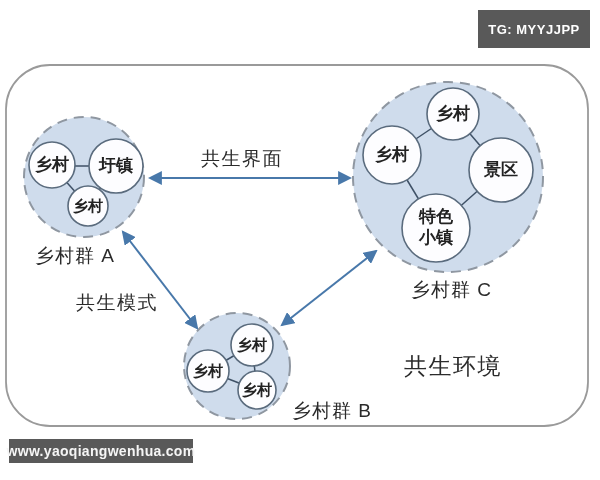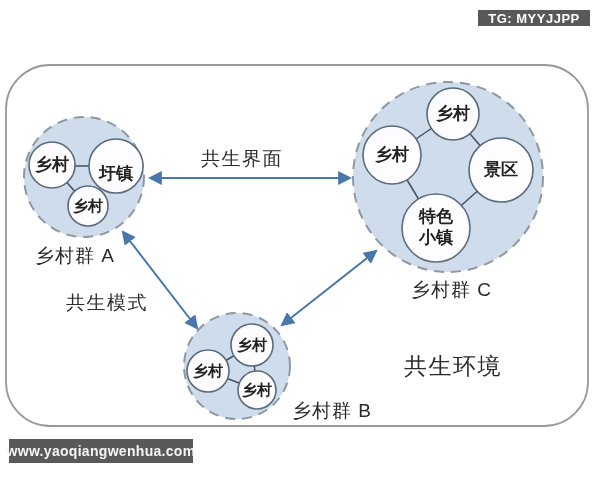--- a/index.html
+++ b/index.html
@@ -11,21 +11,21 @@
   .abs{position:absolute;white-space:nowrap;}
   .node-label{
     position:absolute;transform:translate(-50%,-50%);
     font-size:17px;color:#222;text-align:center;line-height:1.22;font-weight:bold;
   }
   .node-label.small{font-size:15px;}
   .node-label.wrap{white-space:normal;width:42px;}
   .group-label{font-size:19px;color:#2b2b2b;letter-spacing:1px;}
   .relation-label{color:#2b2b2b;letter-spacing:1.5px;}
   .badge{
-    position:absolute;left:478px;top:10px;width:112px;height:16px;
+    position:absolute;left:478px;top:10px;width:112px;height:38px;
     background:#595959;color:#ffffff;font-size:13px;font-weight:bold;
     display:flex;align-items:center;justify-content:center;letter-spacing:0.5px;
   }
   .watermark{
     position:absolute;left:9px;top:439px;width:184px;height:24px;
     background:#595959;color:#f5f5f5;font-size:14px;font-weight:600;
     display:flex;align-items:center;justify-content:center;letter-spacing:0.3px;
   }
 </style>
 </head>
@@ -81,35 +81,35 @@
     </g>
 
     <g stroke="#4878aa" stroke-width="2">
       <line x1="150" y1="178" x2="350" y2="178" marker-start="url(#arr)" marker-end="url(#arr)"></line>
       <line x1="123" y1="232" x2="197" y2="328" marker-start="url(#arr)" marker-end="url(#arr)"></line>
       <line x1="376" y1="251" x2="282" y2="325" marker-start="url(#arr)" marker-end="url(#arr)"></line>
     </g>
   </svg>
 
   <div class="node-label" style="left:52px;top:165px;">乡村</div>
-  <div class="node-label" style="left:116px;top:174px;">圩镇</div>
+  <div class="node-label" style="left:116px;top:166px;">圩镇</div>
   <div class="node-label small" style="left:88px;top:206px;">乡村</div>
 
   <div class="node-label small" style="left:252px;top:345px;">乡村</div>
   <div class="node-label small" style="left:208px;top:371px;">乡村</div>
   <div class="node-label small" style="left:257px;top:390px;">乡村</div>
 
   <div class="node-label" style="left:453px;top:114px;">乡村</div>
   <div class="node-label" style="left:392px;top:155px;">乡村</div>
   <div class="node-label" style="left:501px;top:170px;">景区</div>
   <div class="node-label wrap" style="left:436px;top:228px;">特色小镇</div>
 
   <div class="abs group-label" style="left:292px;top:398px;">乡村群 B</div>
   <div class="abs group-label" style="left:35px;top:243px;">乡村群 A</div>
   <div class="abs group-label" style="left:411px;top:277px;">乡村群 C</div>
 
   <div class="abs relation-label" style="left:201px;top:146px;font-size:19px;">共生界面</div>
-  <div class="abs relation-label" style="left:66px;top:290px;font-size:19px;">共生模式</div>
+  <div class="abs relation-label" style="left:76px;top:290px;font-size:19px;">共生模式</div>
   <div class="abs relation-label" style="left:404px;top:351px;font-size:23px;">共生环境</div>
 
   <div class="badge">TG: MYYJJPP</div>
   <div class="watermark">www.yaoqiangwenhua.com</div>
 </div>
 
 </body></html>

